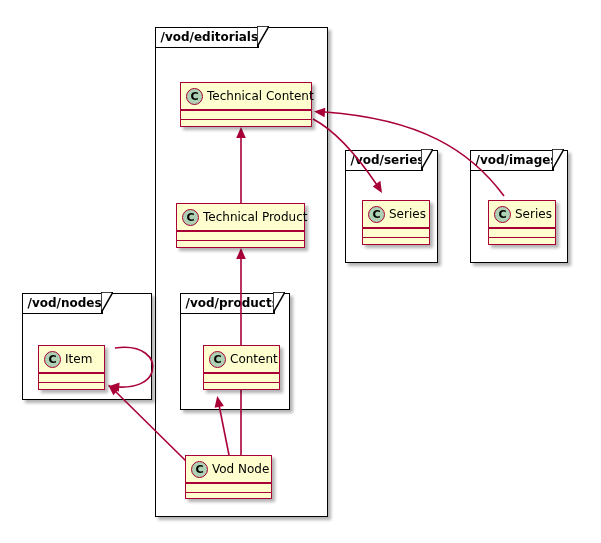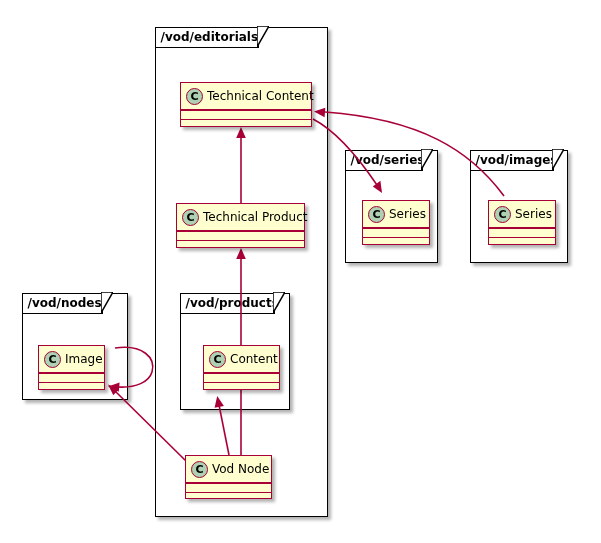--- a/index.html
+++ b/index.html
@@ -57,21 +57,21 @@
 
   <div class="pkg" style="left:470px;top:150px;width:98px;height:113px;">
     <div class="pkg-tab" style="width:84px;">
       <span class="pkg-label">/vod/images</span>
       <svg class="pkg-fold" viewBox="0 0 12 21">
         <polygon points="0,0 12,0 0,21 0,21" fill="#FFFFFF" stroke="#000000" stroke-width="1.5"></polygon>
       </svg>
     </div>
   </div>
 
-  <div class="pkg" style="left:22px;top:293px;width:106px;height:107px;">
+  <div class="pkg" style="left:22px;top:293px;width:130px;height:107px;">
     <div class="pkg-tab" style="width:81px;">
       <span class="pkg-label">/vod/nodes</span>
       <svg class="pkg-fold" viewBox="0 0 12 21">
         <polygon points="0,0 12,0 0,21 0,21" fill="#FFFFFF" stroke="#000000" stroke-width="1.5"></polygon>
       </svg>
     </div>
   </div>
 
   <div class="pkg" style="left:180px;top:293px;width:110px;height:117px;">
     <div class="pkg-tab" style="width:95px;">
@@ -171,21 +171,21 @@
     </div>
     <div class="cls-sep"></div>
     <div class="cls-comp"></div>
     <div class="cls-sep"></div>
     <div class="cls-comp2"></div>
   </div>
 
   <div class="cls" style="left:38px;top:345px;width:67px;height:45px;">
     <div class="cls-head">
       <span class="cls-circle">C</span>
-      <span class="cls-name">Image</span>
+      <span class="cls-name">Item</span>
     </div>
     <div class="cls-sep"></div>
     <div class="cls-comp"></div>
     <div class="cls-sep"></div>
     <div class="cls-comp2"></div>
   </div>
 
   <div class="cls" style="left:203px;top:345px;width:77px;height:45px;">
     <div class="cls-head">
       <span class="cls-circle">C</span>

